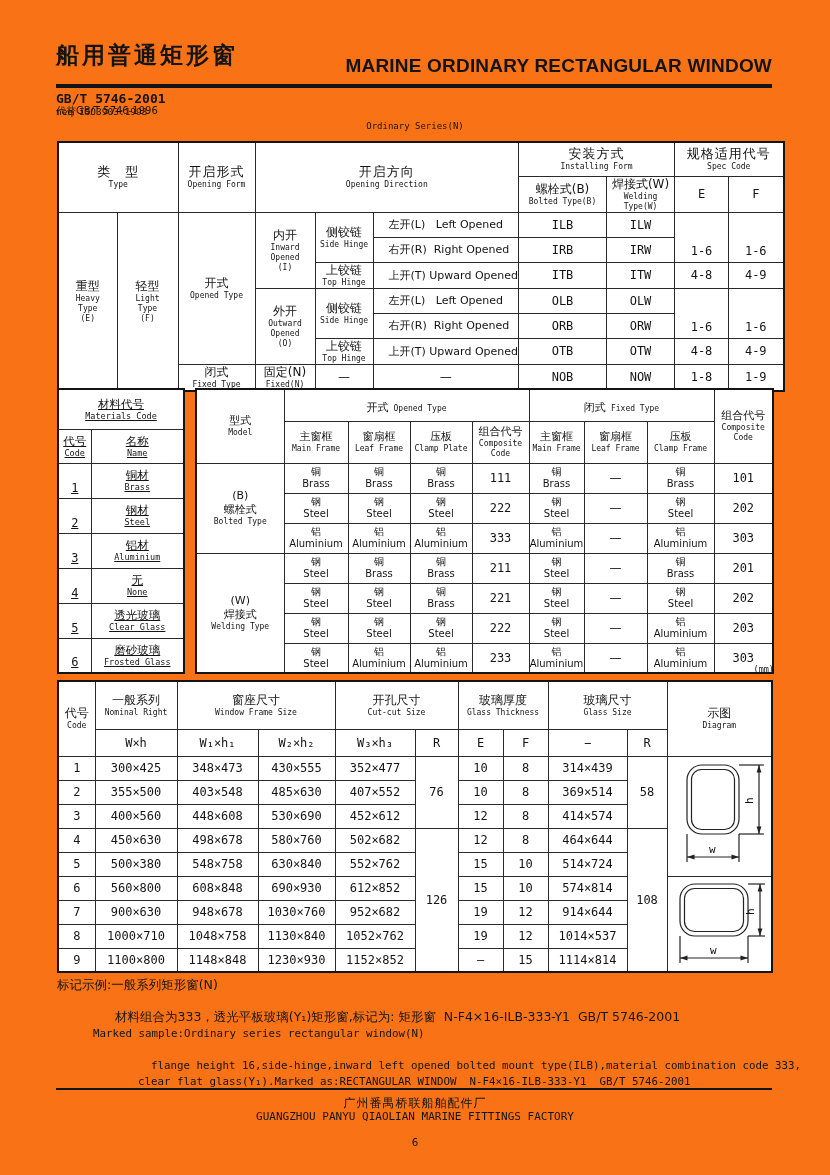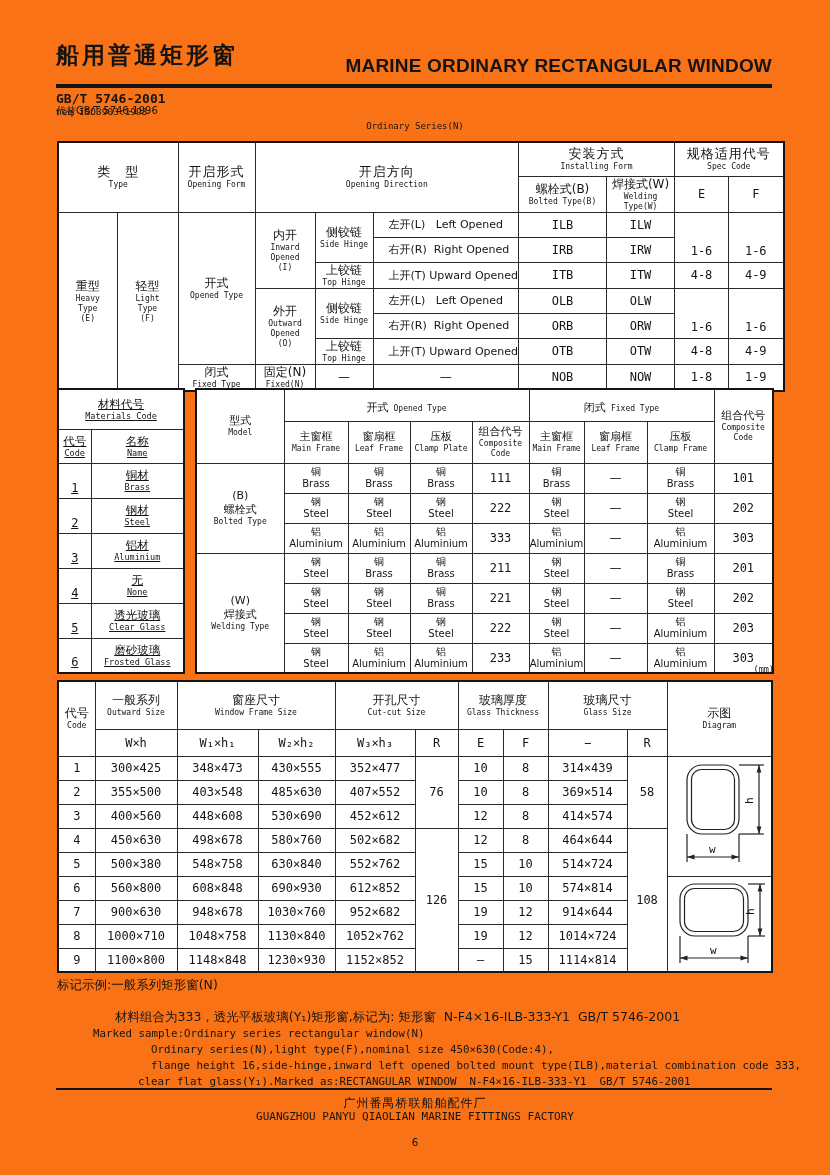--- a/index.html
+++ b/index.html
@@ -478,21 +478,21 @@
         <col style="width:105px">
       </colgroup>
     <tbody>
         <tr style="height:48px">
       <td rowspan="2">
             <div class="zh">代号</div>
             <div class="en">Code</div>
           </td>
       <td>
             <div class="zh">一般系列</div>
-            <div class="en">Outward Size</div>
+            <div class="en">Nominal Right</div>
           </td>
       <td colspan="2">
             <div class="zh">窗座尺寸</div>
             <div class="en">Window Frame Size</div>
           </td>
       <td colspan="2">
             <div class="zh">开孔尺寸</div>
             <div class="en">Cut-cut Size</div>
           </td>
       <td colspan="2">
@@ -630,39 +630,38 @@
           <td>914×644</td>
     </tr>
     <tr style="height:24px">
       <td>8</td>
           <td>1000×710</td>
           <td>1048×758</td>
           <td>1130×840</td>
           <td>1052×762</td>
       <td>19</td>
           <td>12</td>
-          <td>1014×724</td>
+          <td>1014×537</td>
     </tr>
     <tr style="height:24px">
       <td>9</td>
           <td>1100×800</td>
           <td>1148×848</td>
           <td>1230×930</td>
           <td>1152×852</td>
       <td>—</td>
           <td>15</td>
           <td>1114×814</td>
     </tr>
   </tbody>
     </table>
 
   <div class="abs note" style="left:57px;top:977px">标记示例:一般系列矩形窗(N)</div>
   <div class="abs note" style="left:115px;top:1009px">材料组合为333，透光平板玻璃(Y₁)矩形窗,标记为: 矩形窗  N-F4×16-ILB-333-Y1  GB/T 5746-2001</div>
   <div class="abs note-en" style="left:57px;top:1027px">Marked sample:Ordinary series rectangular window(N)</div>
-  <div class="abs note-en" style="left:115px;top:1043px">Ordinary series(N),light type(F),nominal size 450×630(Code:4),</div>
   <div class="abs note-en" style="left:115px;top:1059px">flange height 16,side-hinge,inward left opened bolted mount type(ILB),material combination code 333,</div>
   <div class="abs note-en" style="left:102px;top:1075px">clear flat glass(Y₁).Marked as:RECTANGULAR WINDOW  N-F4×16-ILB-333-Y1  GB/T 5746-2001</div>
 
   <div class="abs rule-bot"></div>
   <div class="abs f-zh">广州番禺桥联船舶配件厂</div>
   <div class="abs f-en">GUANGZHOU PANYU QIAOLIAN MARINE FITTINGS FACTORY</div>
   <div class="abs f-pg">6</div>
 
 </div>
 

